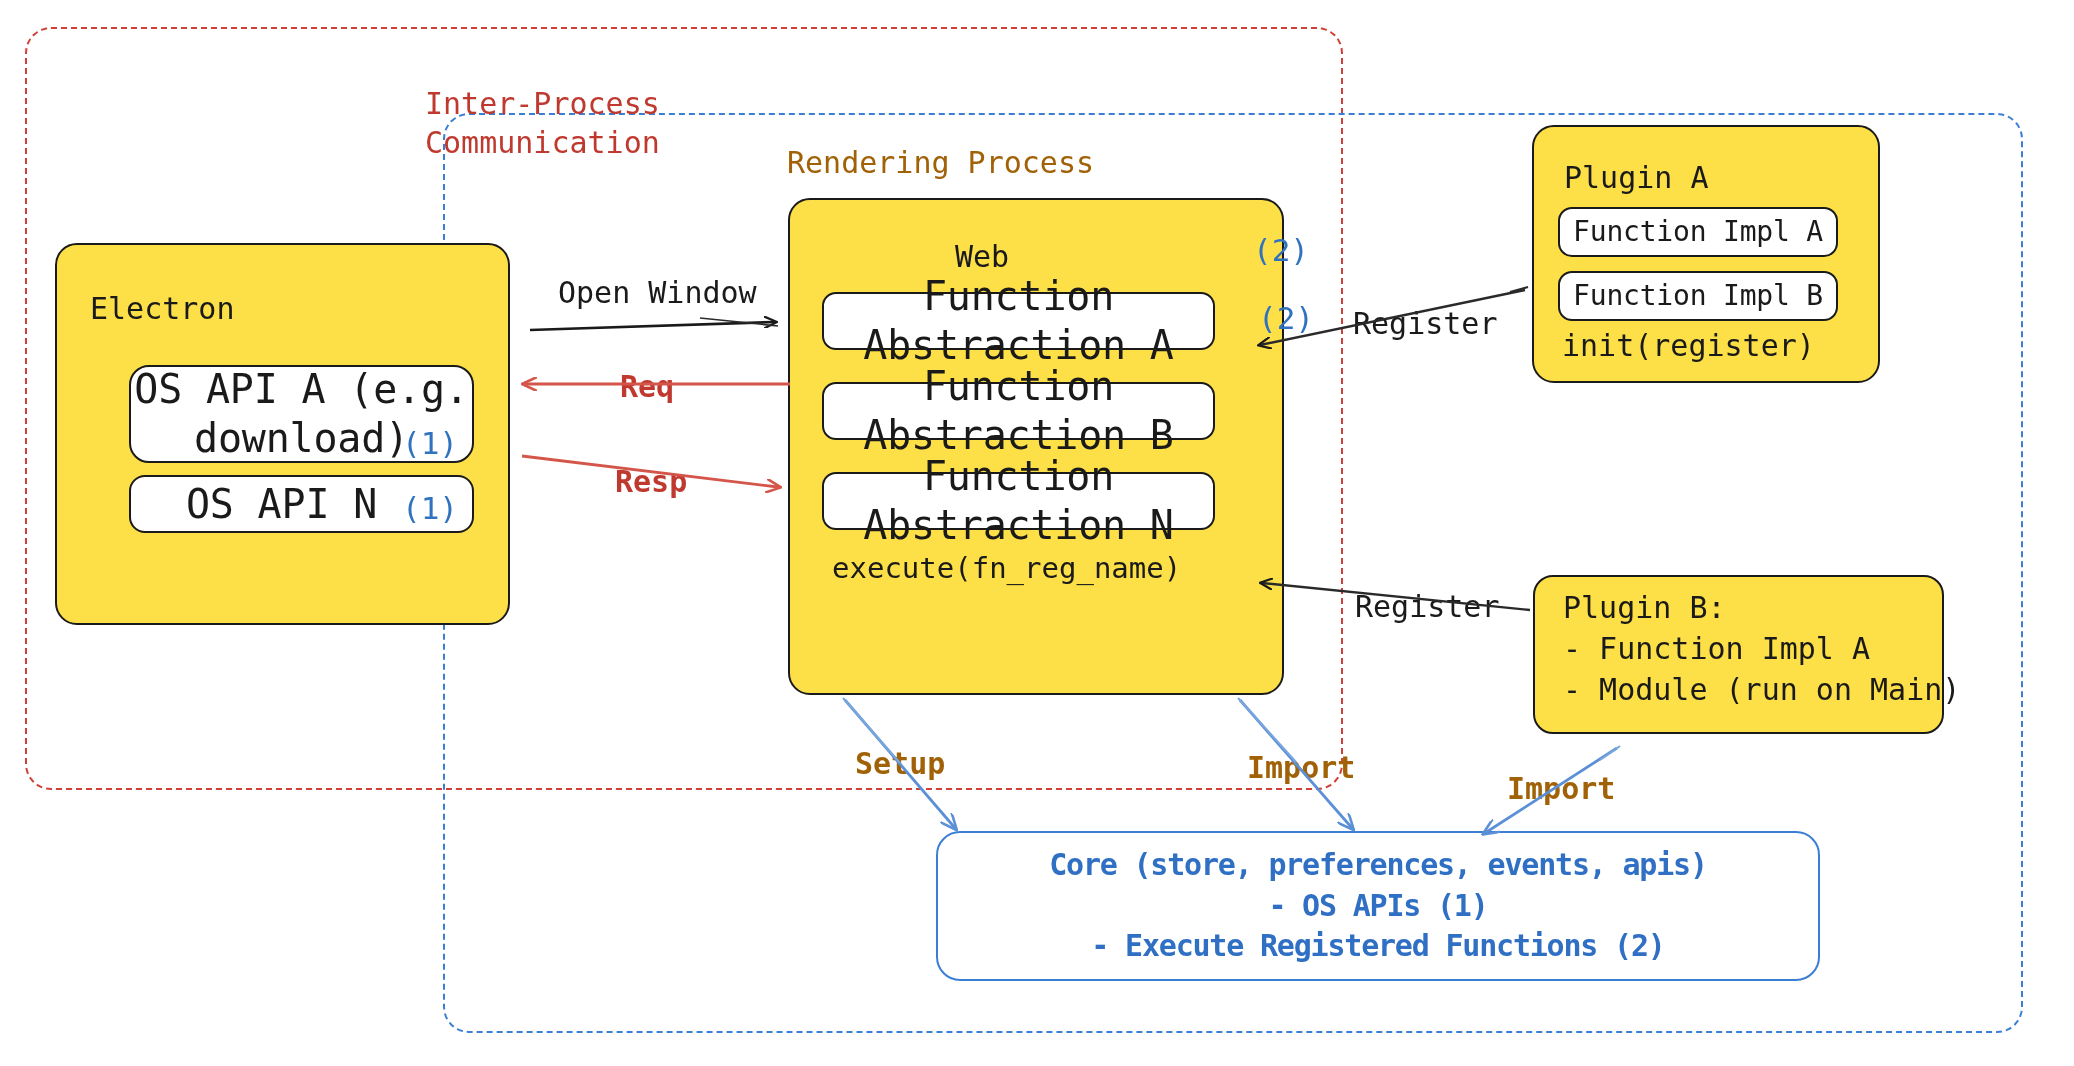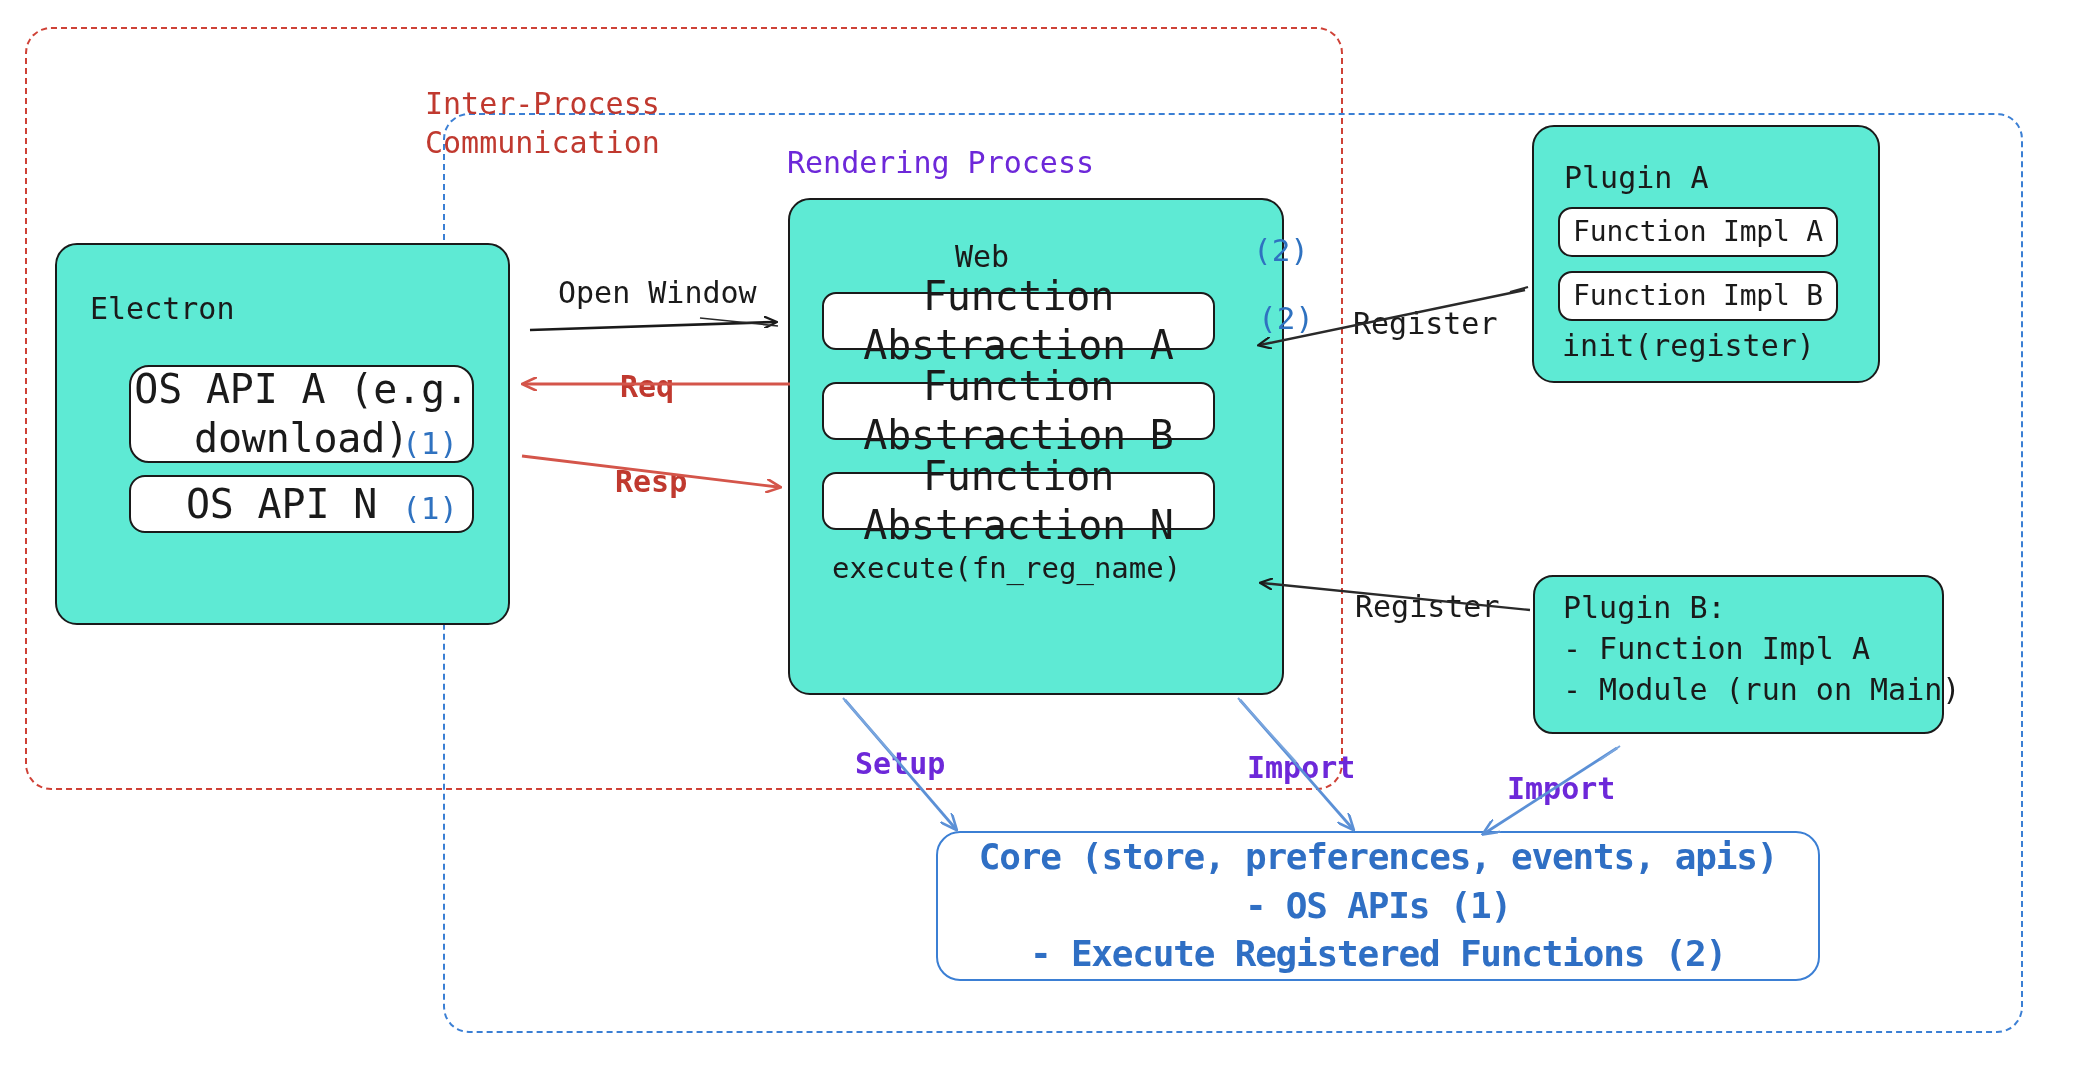--- a/index.html
+++ b/index.html
@@ -20,21 +20,21 @@
     left: 0; top: 0;
     width: 2074px;
     height: 1066px;
     pointer-events: none;
   }
   .node {
     position: absolute;
     box-sizing: border-box;
     border: 2.4px solid #1a1a1a;
     border-radius: 22px;
-    background: #5eead4;
+    background: #fde047;
   }
   .node-inner {
     position: absolute;
     box-sizing: border-box;
     border: 2.2px solid #1a1a1a;
     border-radius: 14px;
     background: #ffffff;
     display: flex;
     align-items: center;
     justify-content: center;
@@ -59,21 +59,21 @@
   }
   .red-text {
     position: absolute;
     color: #c0392f;
     font-size: 30px;
     line-height: 1.3;
     white-space: pre;
   }
   .blue-text {
     position: absolute;
-    color: #6d28d9;
+    color: #a16207;
     font-size: 30px;
     line-height: 1.3;
     white-space: pre;
   }
   .arrow-label-black {
     position: absolute;
     color: #1a1a1a;
     font-size: 30px;
     white-space: pre;
   }
@@ -97,21 +97,21 @@
     border: 2.6px solid #3b7fd4;
     border-radius: 24px;
     background: #ffffff;
     display: flex;
     flex-direction: column;
     align-items: center;
     justify-content: center;
     color: #2f6fc4;
     font-family: "DejaVu Sans Mono", "Liberation Mono", monospace;
     font-weight: bold;
-    font-size: 36px;
+    font-size: 30px;
     line-height: 1.36;
     letter-spacing: -1.2px;
   }
   .core-line { white-space: pre; }
 </style>
 </head>
 <body>
 
 <div id="stage">
 

